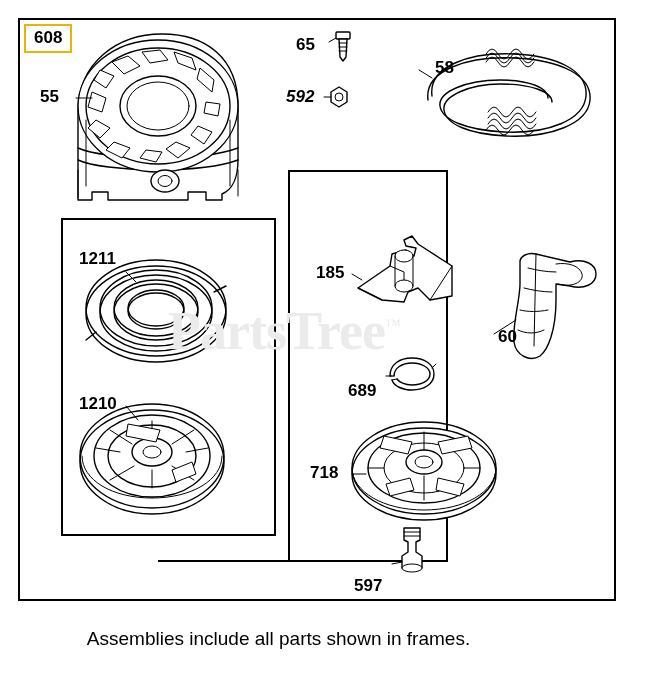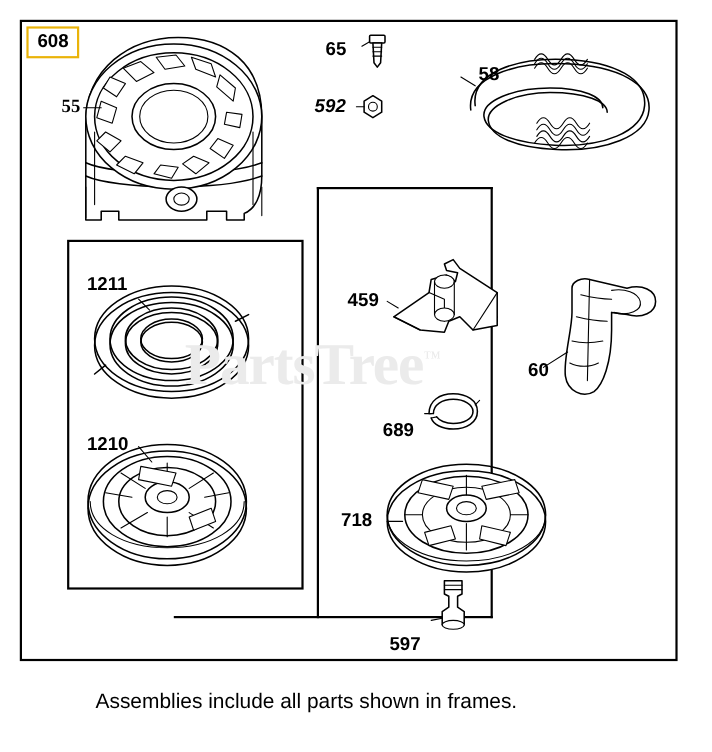--- a/index.html
+++ b/index.html
@@ -196,26 +196,26 @@
       <path class="ln-thin" d="M352 274 L362 280"></path>
       <path class="ln-thin" d="M386 376 L392 376"></path>
       <path class="ln-thin" d="M494 334 L516 320"></path>
       <path class="ln-thin" d="M352 474 L366 474"></path>
       <path class="ln-thin" d="M392 564 L402 562"></path>
     </g>
   </svg>
 
   <div class="wm"><span>PartsTree</span><span class="tm">™</span></div>
 
-  <div class="lbl" style="left:56px;top:87px;font-family:Liberation Serif, serif;">55</div>
+  <div class="lbl" style="left:40px;top:87px;">55</div>
   <div class="lbl" style="left:296px;top:35px;">65</div>
   <div class="lbl" style="left:286px;top:87px;font-style:italic;">592</div>
   <div class="lbl" style="left:404px;top:58px;margin-left:31px;">58</div>
   <div class="lbl" style="left:79px;top:249px;">1211</div>
   <div class="lbl" style="left:79px;top:394px;">1210</div>
-  <div class="lbl" style="left:316px;top:263px;">459</div>
+  <div class="lbl" style="left:316px;top:263px;">185</div>
   <div class="lbl" style="left:348px;top:381px;">689</div>
-  <div class="lbl" style="left:480px;top:327px;">60</div>
+  <div class="lbl" style="left:498px;top:327px;">60</div>
   <div class="lbl" style="left:310px;top:463px;">718</div>
   <div class="lbl" style="left:354px;top:576px;">597</div>
 
   <div class="caption">Assemblies include all parts shown in frames.</div>
 </div>
 
 </body></html>

